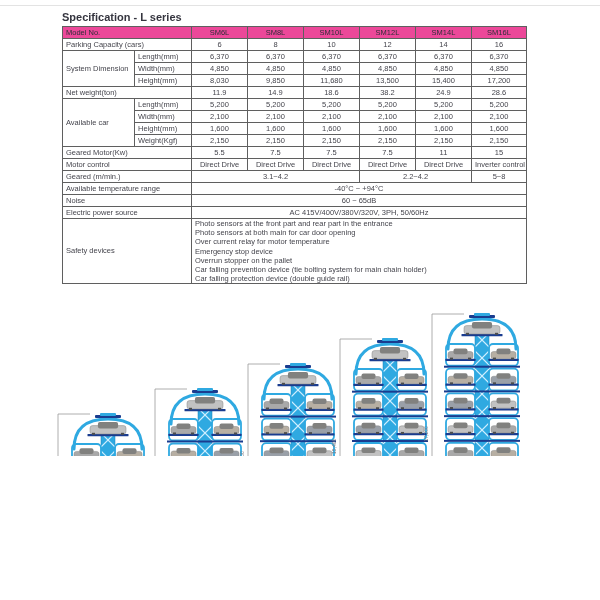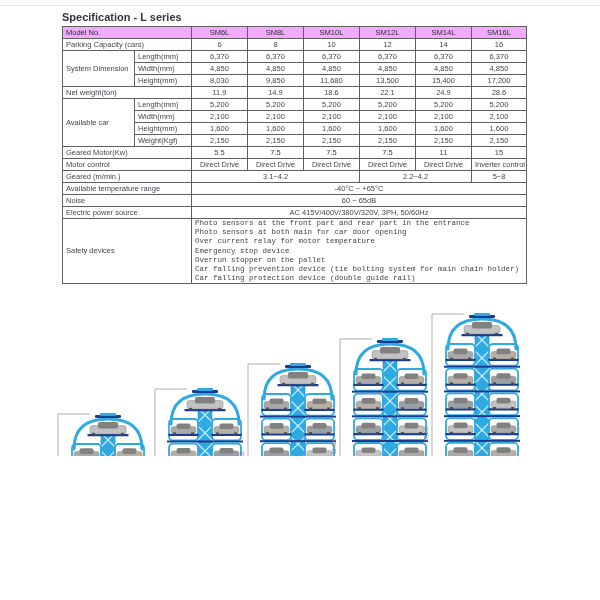--- a/index.html
+++ b/index.html
@@ -5,25 +5,25 @@
   html,body{margin:0;padding:0;background:#ffffff;}
   .page{position:relative;width:600px;height:456px;background:#ffffff;overflow:hidden;
         font-family:"Liberation Sans",sans-serif;color:#3c3c44;}
   .page-title{position:absolute;left:62px;top:11px;font-size:11px;font-weight:bold;color:#35353f;}
   .top-rule{position:absolute;left:0;top:5px;width:600px;height:1px;background:#e3e3e3;}
 
   table.spec{position:absolute;left:62px;top:26px;width:464px;border-collapse:collapse;
              table-layout:fixed;font-size:7.5px;color:#45454d;}
   table.spec td,table.spec th{border:1px solid #5f5f5f;padding:0 3px;height:11px;
              line-height:10px;overflow:hidden;white-space:nowrap;font-weight:normal;}
-  table.spec th{background:#f0abfc;color:#2e2e38;}
+  table.spec th{background:#ec4899;color:#2e2e38;}
   th.model-label{text-align:left;}
   td.lbl{text-align:left;margin-left:29px;}
   td.val{text-align:center;}
-  td.safety-cell{vertical-align:middle;padding:3px 4px;height:auto;white-space:normal;font-family:Liberation Mono, monospace;}
+  td.safety-cell{vertical-align:middle;padding:3px 4px;height:auto;white-space:normal;}
   .safety-line{font-size:7.5px;line-height:9.2px;text-align:left;}
 
   .tower-wrap{position:absolute;}
   .tower-label{position:absolute;top:572px;width:60px;text-align:center;
                font-size:7px;color:#4a4a55;letter-spacing:.3px;}
 </style>
 </head>
 <body>
 
 <div class="page">
@@ -86,21 +86,21 @@
       <td class="val">11,680</td>
       <td class="val">13,500</td>
       <td class="val">15,400</td>
       <td class="val">17,200</td>
     </tr>
     <tr>
       <td class="lbl" colspan="2">Net weight(ton)</td>
       <td class="val">11.9</td>
       <td class="val">14.9</td>
       <td class="val">18.6</td>
-      <td class="val">22.1</td>
+      <td class="val">38.2</td>
       <td class="val">24.9</td>
       <td class="val">28.6</td>
     </tr>
     <tr>
       <td class="lbl" rowspan="4">Available car</td>
       <td class="lbl">Length(mm)</td>
       <td class="val">5,200</td>
       <td class="val">5,200</td>
       <td class="val">5,200</td>
       <td class="val">5,200</td>
@@ -153,21 +153,21 @@
       <td class="val">Inverter control</td>
     </tr>
     <tr>
       <td class="lbl" colspan="2">Geared (m/min.)</td>
       <td class="val" colspan="3">3.1~4.2</td>
       <td class="val" colspan="2">2.2~4.2</td>
       <td class="val">5~8</td>
     </tr>
     <tr>
       <td class="lbl" colspan="2">Available temperature range</td>
-      <td class="val" colspan="6">-40°C ~ +65°C</td>
+      <td class="val" colspan="6">-40°C ~ +94°C</td>
     </tr>
     <tr>
       <td class="lbl" colspan="2">Noise</td>
       <td class="val" colspan="6">60 ~ 65dB</td>
     </tr>
     <tr>
       <td class="lbl" colspan="2">Electric power source</td>
       <td class="val" colspan="6">AC 415V/400V/380V/320V, 3PH, 50/60Hz</td>
     </tr>
     <tr>

